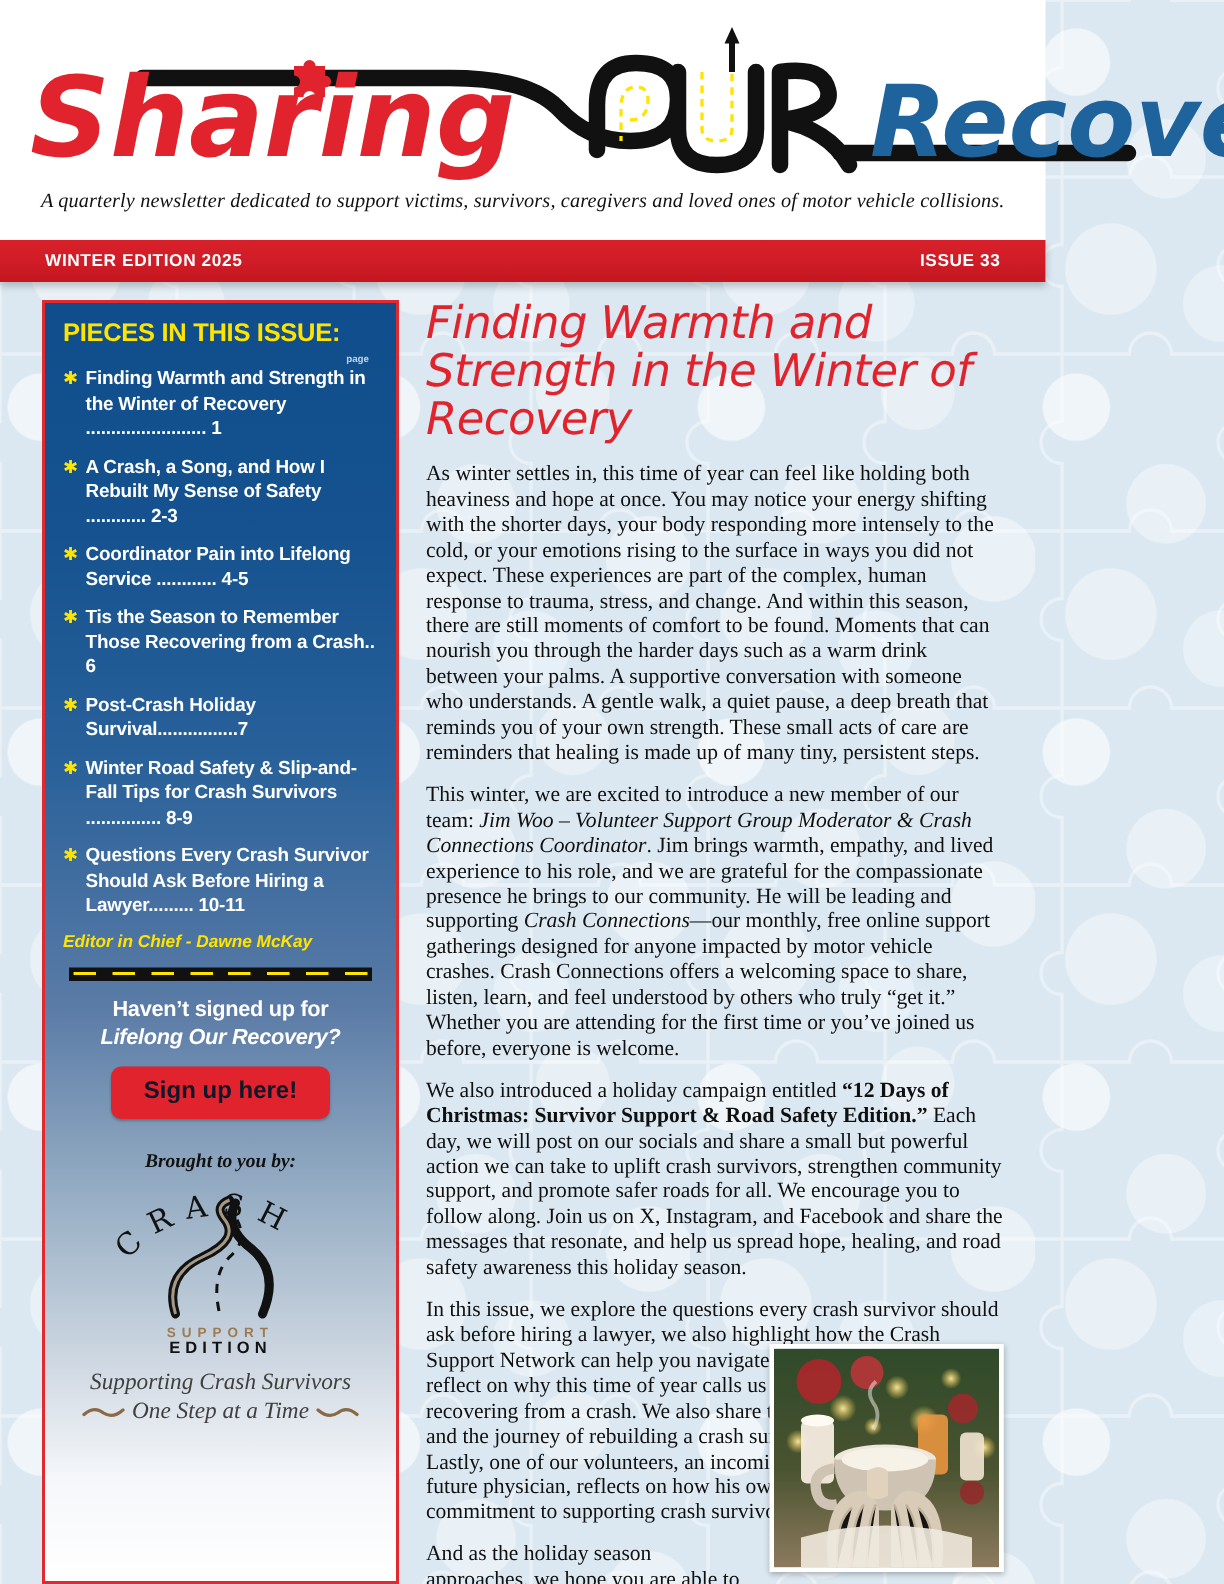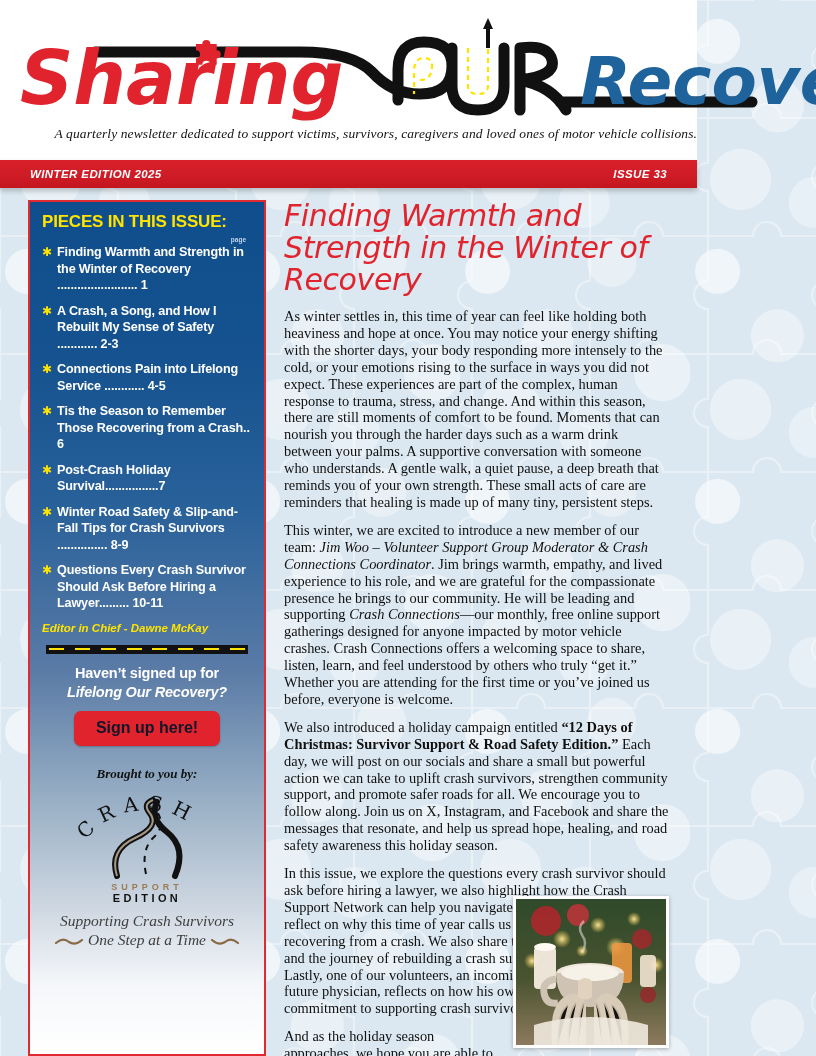--- a/index.html
+++ b/index.html
@@ -37,21 +37,21 @@
 
   
   .masthead {
     background: #ffffff;
     padding: 14px 0 0 0;
     position: relative;
     height: 160px;
   }
   .logo-wrap { position: relative; height: 108px; width: 816px; }
   .tagline {
-    text-align: right;
+    text-align: center;
     font-family: "Liberation Serif", serif;
     font-style: italic;
     font-size: 13.5px;
     color: #111;
     margin-top: 4px;
     letter-spacing: .1px;
   }
 
   
   .edition-bar {
@@ -62,21 +62,20 @@
     justify-content: space-between;
     padding: 0 30px;
     color: #fff;
     font-family: "Liberation Sans", sans-serif;
     font-weight: bold;
     font-size: 11.5px;
     letter-spacing: .4px;
     box-shadow: 0 3px 5px rgba(0,0,0,.22);
     position: relative;
     z-index: 3;
-    font-style: italic;
   }
 
   
   .content {
     display: flex;
     padding: 12px 28px 0 28px;
     gap: 16px;
     height: 868px;
   }
 
@@ -342,21 +341,21 @@
         <li class="toc-item">
           <span class="star">✱</span>
           <span class="toc-text"><span>Finding Warmth and Strength in the Winter of Recovery</span><span> ........................ </span><span>1</span></span>
         </li>
         <li class="toc-item">
           <span class="star">✱</span>
           <span class="toc-text"><span>A Crash, a Song, and How I Rebuilt My Sense of Safety</span><span> ............ </span><span>2-3</span></span>
         </li>
         <li class="toc-item">
           <span class="star">✱</span>
-          <span class="toc-text"><span>Connections Pain into Lifelong Service</span><span> ............ </span><span>4-5</span></span>
+          <span class="toc-text"><span>Coordinator Pain into Lifelong Service</span><span> ............ </span><span>4-5</span></span>
         </li>
         <li class="toc-item">
           <span class="star">✱</span>
           <span class="toc-text"><span>Tis the Season to Remember Those Recovering from a Crash</span><span>.. </span><span>6</span></span>
         </li>
         <li class="toc-item">
           <span class="star">✱</span>
           <span class="toc-text"><span>Post-Crash Holiday Survival</span><span>................</span><span>7</span></span>
         </li>
         <li class="toc-item">

